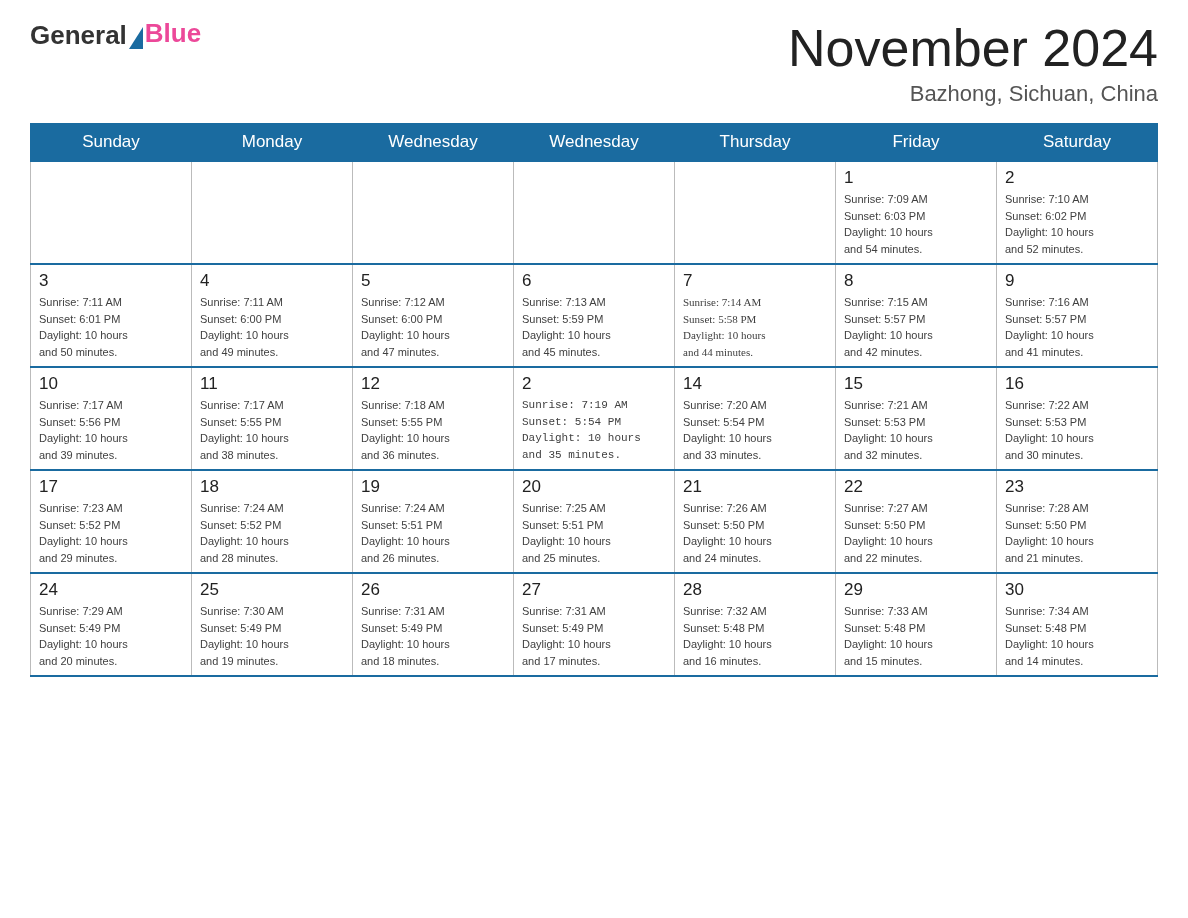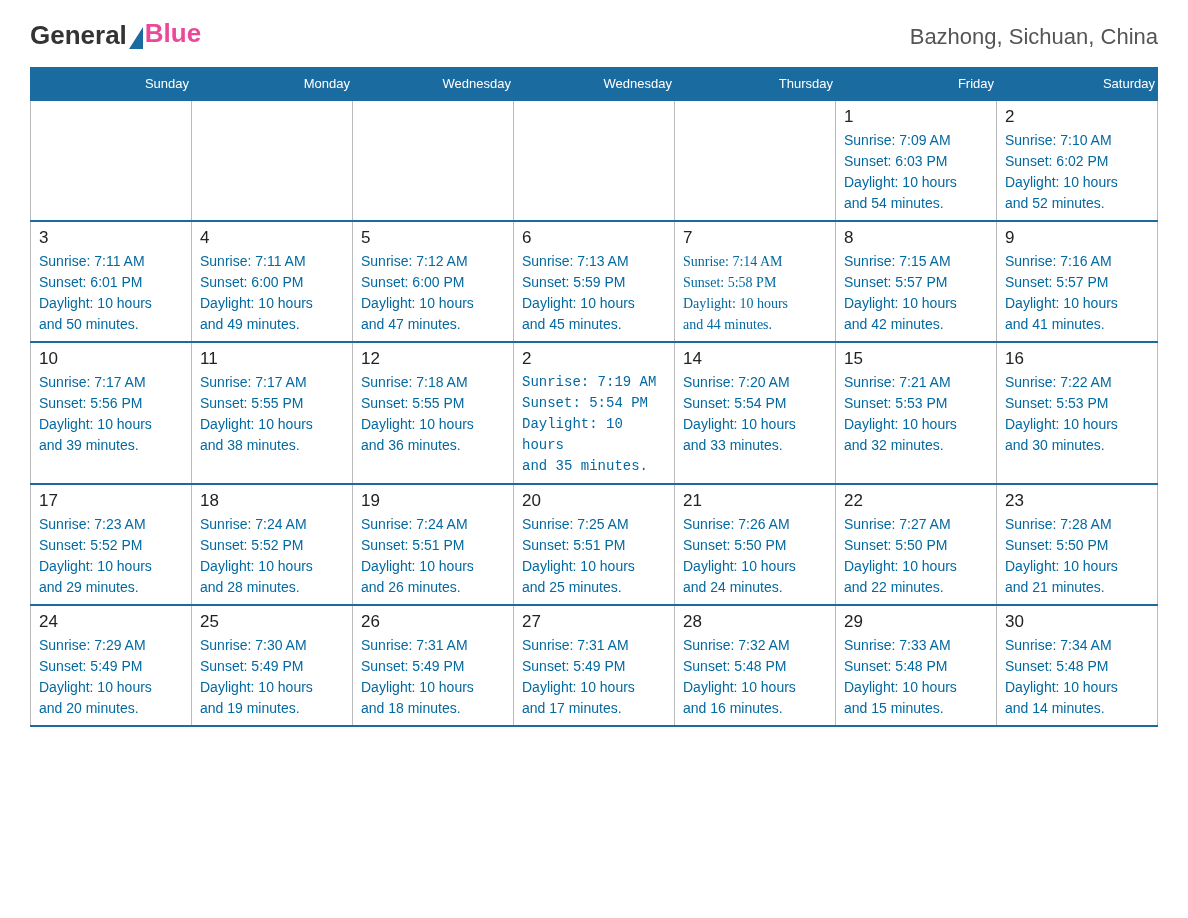--- a/index.html
+++ b/index.html
@@ -63,64 +63,65 @@
       margin-top: 4px;
     }
     .calendar {
       width: 100%;
       border-collapse: collapse;
       border: 1px solid #999;
     }
     .calendar th {
       background-color: #1a6ba0;
       color: #fff;
-      font-size: 13px;
+      font-size: 17px;
       font-weight: normal;
       padding: 8px 2px;
-      text-align: right;
+      text-align: center;
       border: 1px solid #1a6ba0;
     }
     .calendar td {
       vertical-align: top;
       border: 1px solid #bbb;
       padding: 6px 8px;
       width: 14.28%;
       min-height: 100px;
     }
     .calendar tr {
       border-bottom: 2px solid #1a6ba0;
     }
     .day-number {
       font-size: 17px;
       color: #222;
       font-weight: normal;
       display: block;
       margin-bottom: 3px;
     }
     .day-info {
-      font-size: 14px;
-      color: #0369a1;
+      font-size: 11px;
+      color: #404040;
       line-height: 1.5;
     }
     .empty-cell {
       background: #fff;
     }
   </style>
 </head>
 <body>
 
 <div class="header">
   <div class="logo">
     <div class="logo-top">
       <span class="logo-general">General</span>
       <div class="logo-triangle"></div>
     </div>
     <span class="logo-blue-text">Blue</span>
   </div>
   <div class="title-section">
+    <div class="main-title">November 2024</div>
     <div class="subtitle">Bazhong, Sichuan, China</div>
   </div>
 </div>
 
 <table class="calendar">
   <thead>
     <tr>
     <th>Sunday</th>
         <th>Monday</th>
         <th>Wednesday</th>

